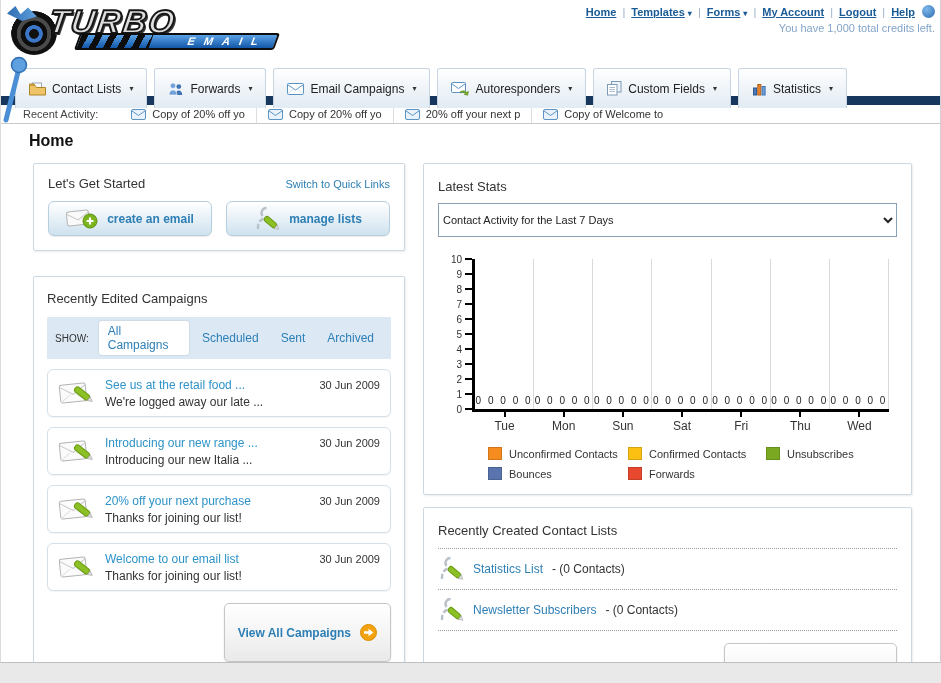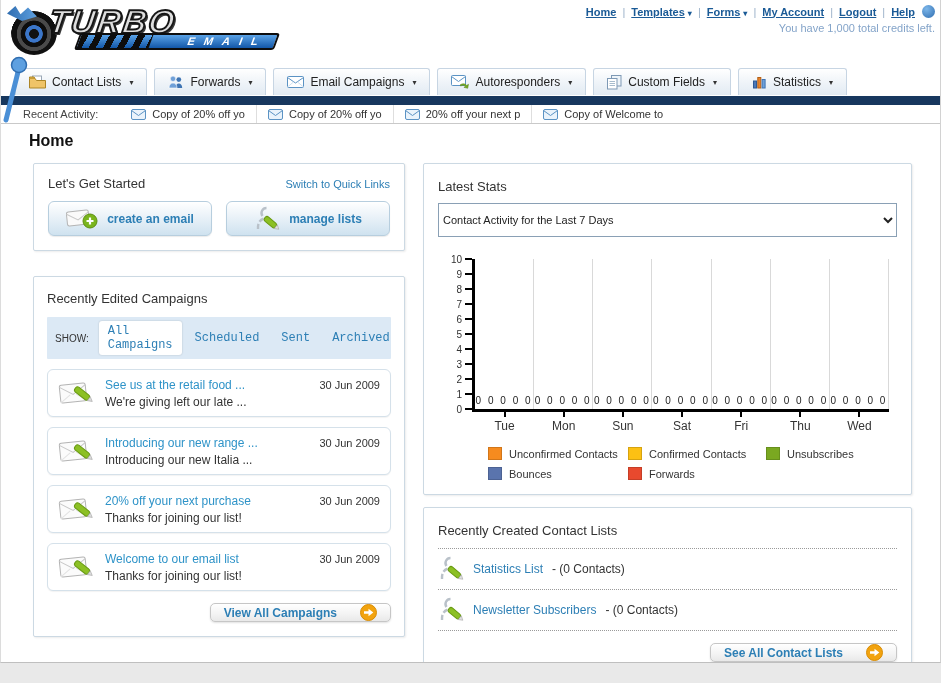--- a/index.html
+++ b/index.html
@@ -28,21 +28,21 @@
   .top-links { display:flex; justify-content:flex-end; align-items:center; }
   .top-link { color:#1a5a96; font-size:11px; font-weight:bold; text-decoration:underline; cursor:pointer; white-space:nowrap; }
   .dd-arrow { font-size:8px; color:#1a5a96; margin-left:3px; text-decoration:none; display:inline-block; }
   .sep { color:#9bb0c8; margin:0 6px; font-size:11px; }
   .help-bubble { display:inline-block; width:13px; height:13px; border-radius:50%;
      background:radial-gradient(circle at 35% 30%, #7db7ea, #2f6db0); margin-left:7px; }
   .info { margin-top:3px; font-size:11px; color:#84a4c9; line-height:15px; }
 
   
   .main-nav { position:absolute; top:68px; left:14px; display:flex; gap:7px; z-index:3; }
-  .nav-tab { display:flex; align-items:center; gap:6px; height:27px; padding:0 13px;
+  .nav-tab { display:flex; align-items:center; gap:6px; height:40px; padding:0 13px;
      background:linear-gradient(#ffffff,#eef3f8 55%,#e2ebf3); border:1px solid #c7d5e3; border-bottom:none;
      border-radius:3px 3px 0 0; font-size:12px; color:#222; cursor:pointer; white-space:nowrap; }
   .tab-ic { display:flex; align-items:center; }
   .dd-arrow2 { font-size:8px; color:#333; margin-left:2px; }
   .dark-bar { position:absolute; top:96px; left:0; right:0; height:9px; background:#17375e; }
 
   
   .activity { position:absolute; top:105px; left:0; right:0; height:19px; display:flex; align-items:center;
      padding-left:22px; border-bottom:1px solid #c9c9c9; background:#fff; font-size:11px; color:#333; }
   .activity-label { margin-right:22px; color:#444; }
@@ -67,33 +67,33 @@
   .gs-btn { flex:1; height:35px; display:flex; align-items:center; justify-content:center; gap:9px;
      background:linear-gradient(#ffffff,#eaf2f8 45%,#cfe2ef); border:1px solid #b7cede; border-radius:6px;
      box-shadow:inset 0 1px 0 #fff, 0 1px 1px rgba(0,0,0,0.08); font-family:inherit;
      font-size:12px; font-weight:bold; color:#2d7fb5; cursor:pointer; }
 
   
   #campaigns { margin-top:25px; padding:12px 13px 14px; }
   .show-bar { margin-top:10px; background:#dce9f5; border-radius:1px; padding:4px 8px;
      display:flex; align-items:center; font-size:10px; color:#333; }
   .show-tabs { display:flex; align-items:center; gap:4px; margin-left:10px; }
-  .show-tab { color:#2d7fb5; font-size:12px; padding:3px 9px; cursor:pointer; border-radius:3px;font-family:Liberation Mono, monospace; }
+  .show-tab { color:#2d7fb5; font-size:12px; padding:3px 9px; cursor:pointer; border-radius:3px; }
   .show-tab.active { background:#fff; box-shadow:0 0 2px rgba(0,0,0,0.2); }
   .camp-card { margin-top:10px; border:1px solid #d5e1ea; border-radius:6px; padding:7px 10px;
      display:flex; gap:9px; align-items:center; box-shadow:0 1px 1px rgba(0,0,0,0.05); cursor:pointer; background:#fff; }
   .camp-icon { flex:none; display:flex; }
   .camp-body { flex:1; min-width:0; }
   .camp-top { display:flex; justify-content:space-between; align-items:baseline; }
   .camp-title { color:#2e93c8; font-size:12px; text-decoration:none; cursor:pointer; }
   .camp-date { color:#333; font-size:11px; margin-left:8px; white-space:nowrap; }
   .camp-sub { color:#333; font-size:12px; margin-top:3px; }
   .btn-row { display:flex; justify-content:flex-end; margin-top:12px; }
-  .pill-btn { display:flex; align-items:center; gap:23px; background:linear-gradient(#ffffff,#f4f4f4 55%,#e9e9e9);
-     border:1px solid #c6c6c6; border-radius:5px; padding:0 13px; font-family:inherit;
+  .pill-btn { display:flex; align-items:center; gap:9px; background:linear-gradient(#ffffff,#f4f4f4 55%,#e9e9e9);
+     border:1px solid #c6c6c6; border-radius:5px; padding:20px 13px; font-family:inherit;
      font-size:12px; font-weight:bold; color:#2d7fb5; cursor:pointer; box-shadow:0 1px 2px rgba(0,0,0,0.12); }
 
   
   #stats { padding:13px 14px 14px; }
   .stats-select { width:100%; margin-top:8px; height:34px; font-size:11px; font-family:inherit;
      color:#222; border:1px solid #8aa0b5; background:#fff; }
   .chart-wrap { margin-top:22px; display:flex; padding-right:8px; }
   .ygutter { width:34px; position:relative; height:153px; flex:none; }
   .ytick { position:absolute; right:10px; font-size:10px; color:#333; line-height:11px; }
   .ydash { position:absolute; right:0; width:7px; height:2px; background:#000; }
@@ -332,21 +332,21 @@
                   <rect x="15" y="15" width="17" height="6" rx="2.5" fill="#8cc024" stroke="#699a13"></rect>
                   <path d="M32 15.5l4.5 2.5-4.5 2.5z" fill="#ddd" stroke="#999" stroke-width="0.5"></path>
                 </g>
               </svg>
             </span>
             <div class="camp-body">
               <div class="camp-top">
                 <a class="camp-title">See us at the retail food ...</a>
                 <span class="camp-date">30 Jun 2009</span>
               </div>
-              <div class="camp-sub">We're giving left our late ...</div>
+              <div class="camp-sub">We're logged away our late ...</div>
             </div>
           </div>
           <div class="camp-card">
             <span class="camp-icon">
               <svg width="38" height="32" viewBox="0 0 38 32">
                 <g transform="rotate(-6 15 16)">
                   <rect x="2" y="7" width="26" height="18" rx="2" fill="#fbfbfb" stroke="#b4b4b4"></rect>
                   <path d="M2 9l13 8.5L28 9" fill="none" stroke="#c6c6c6"></path>
                   <path d="M2 24.5l10-7M28 24.5l-10-7" fill="none" stroke="#e2e2e2"></path>
                 </g>

